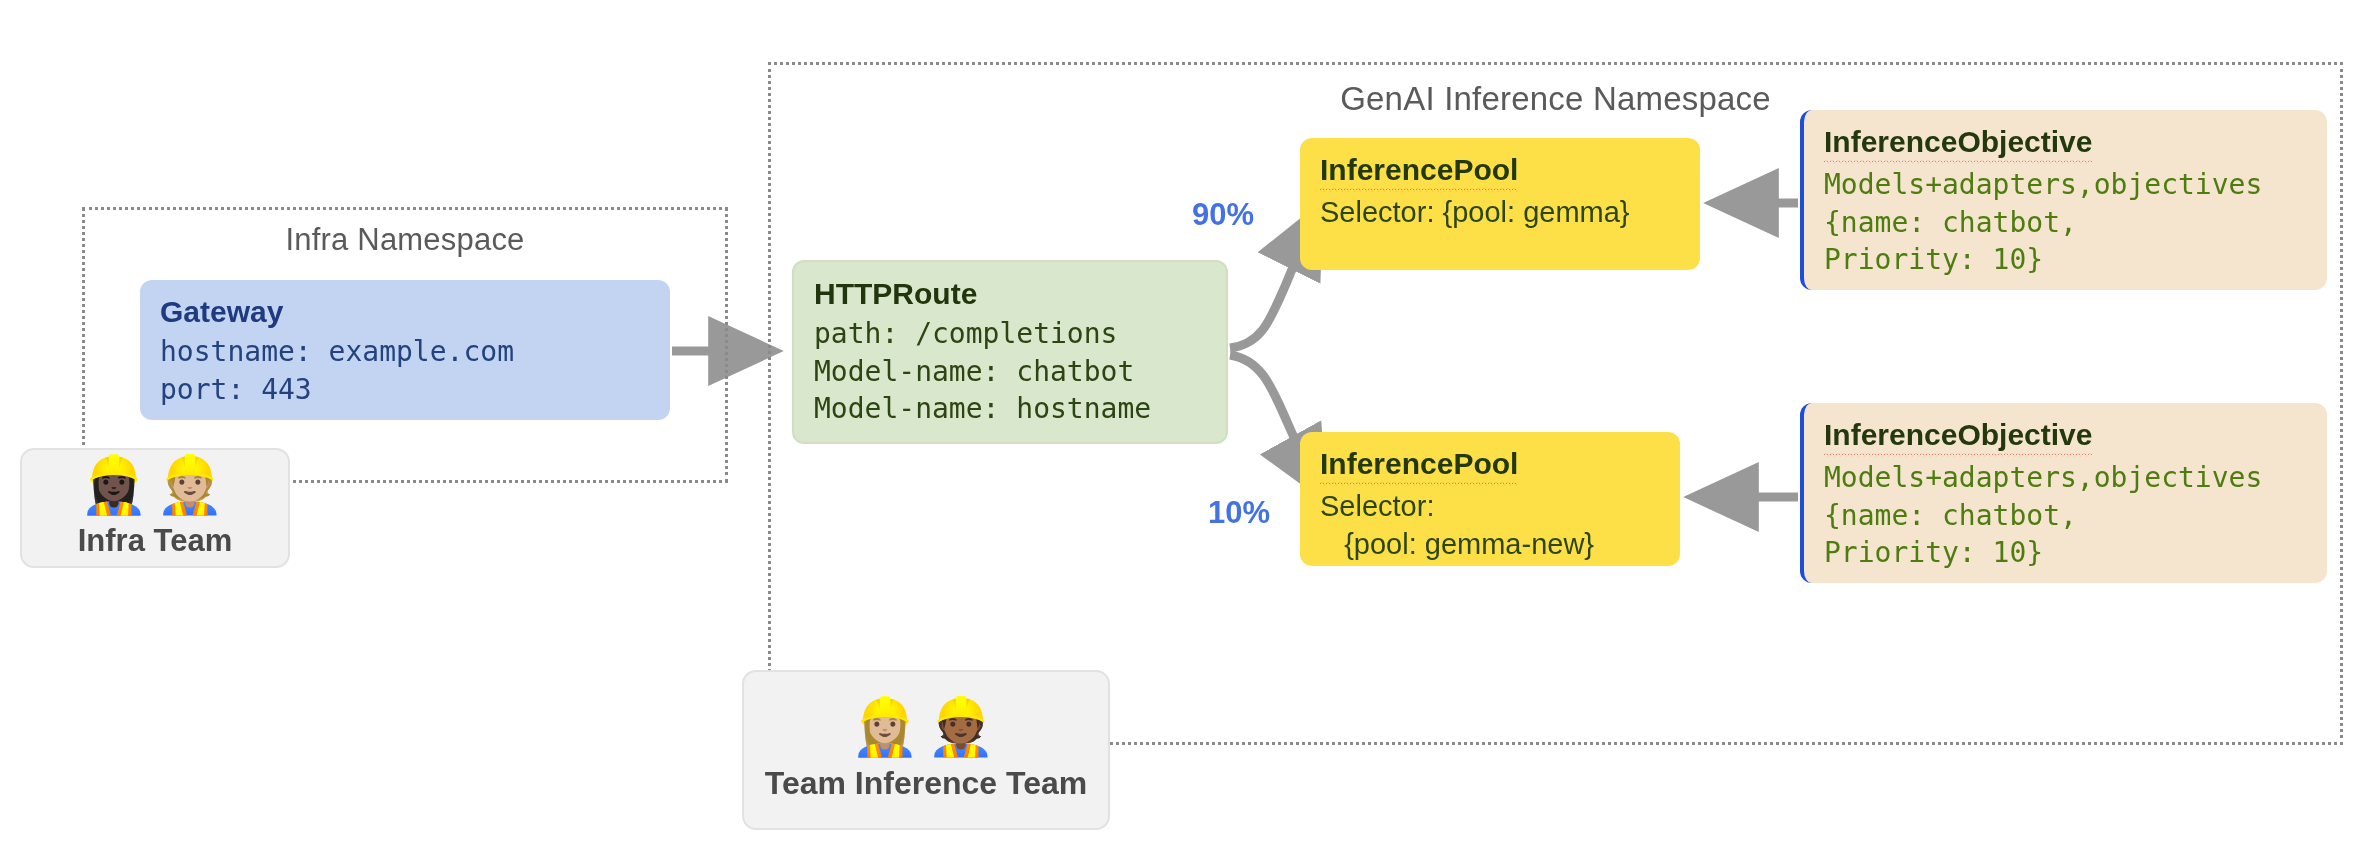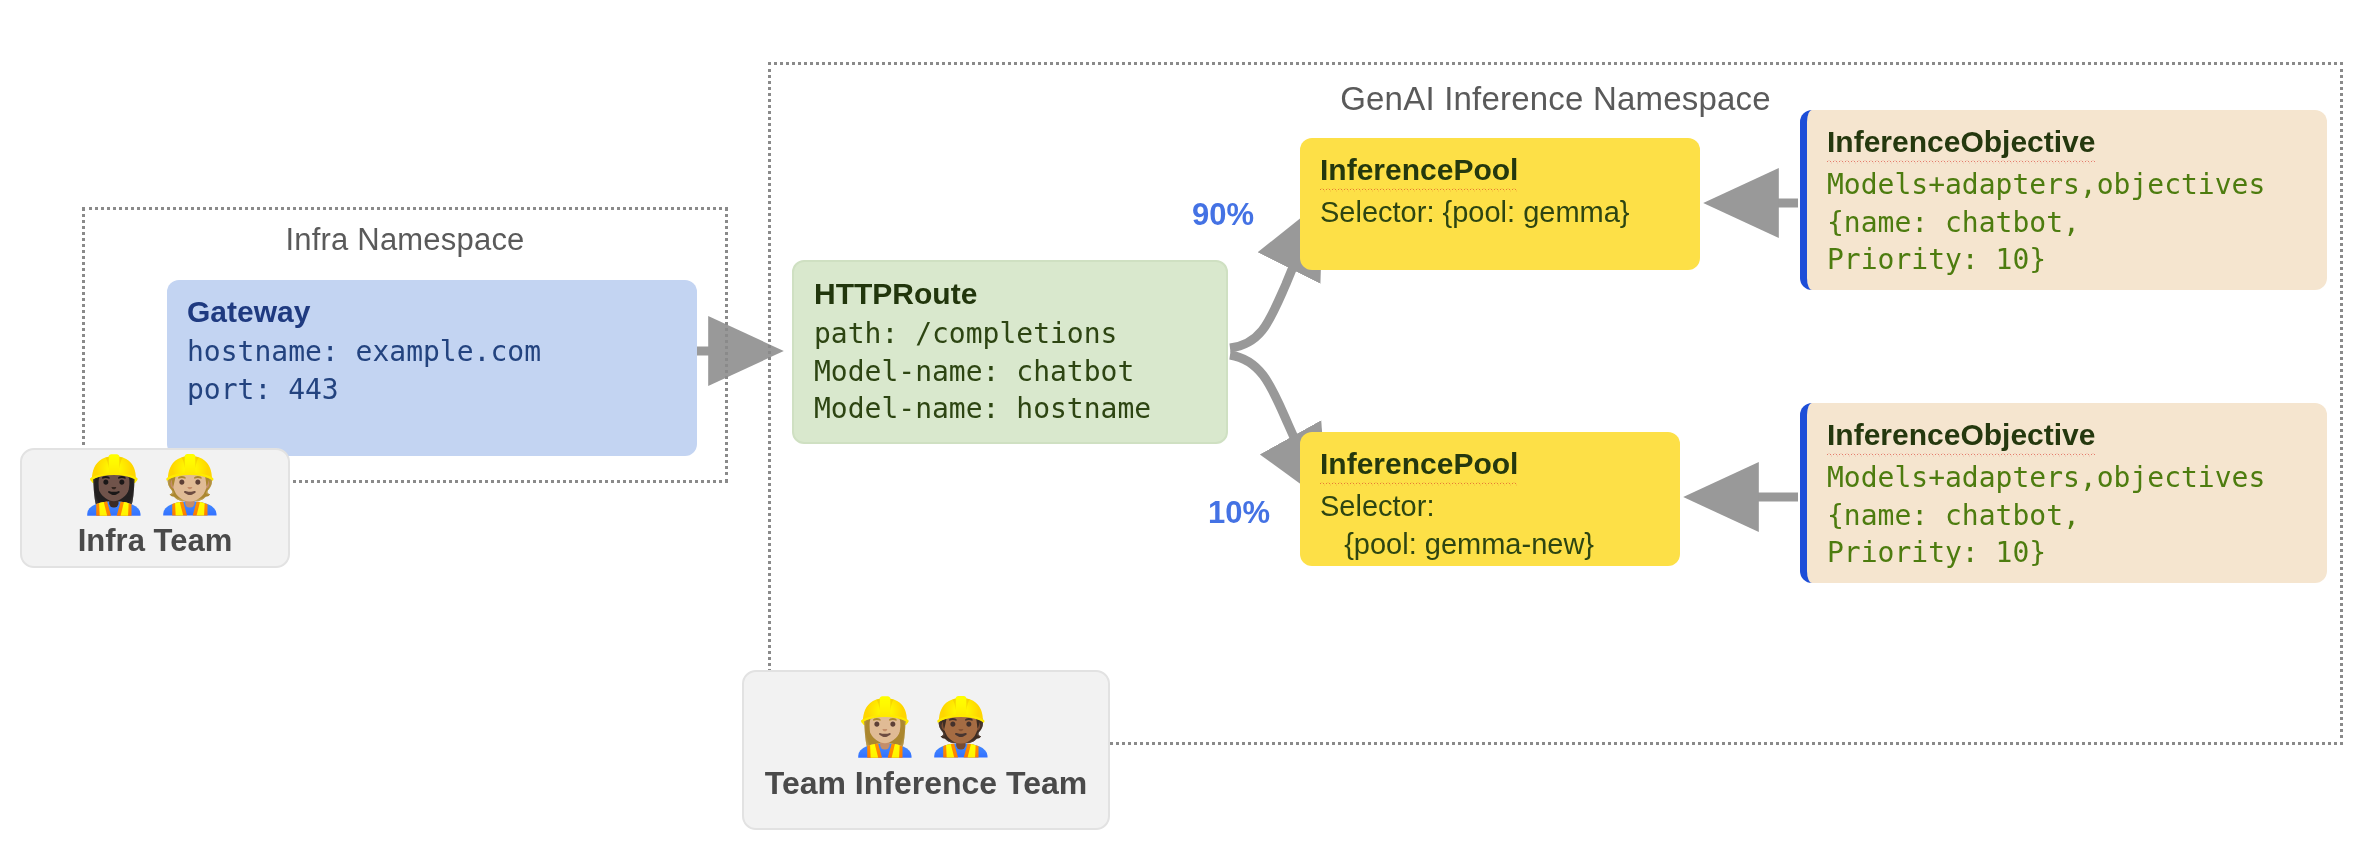--- a/index.html
+++ b/index.html
@@ -24,39 +24,39 @@
   .card .body{font-family:"DejaVu Sans Mono","Liberation Mono",monospace;line-height:1.33;white-space:pre;}
 
   
   .sq{position:relative;display:inline-block;}
   .sq::after{content:"";position:absolute;left:0;right:0;bottom:-5px;height:5px;
     background-image:
       radial-gradient(circle at 2px 4px, rgba(0,0,0,0) 2px, #d93025 2.2px, rgba(0,0,0,0) 2.6px);
     background-size:6px 6px;background-repeat:repeat-x;opacity:.95;}
 
   
-  #gateway{left:140px;top:280px;width:530px;height:176px;background:#c3d4f2;margin-left:27px;}
+  #gateway{left:140px;top:280px;width:530px;height:140px;background:#c3d4f2;}
   #gateway .title{color:#1f3a80;font-size:30px;margin-bottom:4px;}
   #gateway .body{color:#23437f;font-size:28px;}
 
   
   #httproute{left:792px;top:260px;width:436px;height:184px;background:#d9e8cd;
              border:2px solid #cfe0c2;}
   #httproute .title{color:#21360c;font-size:30px;margin-bottom:4px;}
   #httproute .body{color:#2d4512;font-size:28px;}
 
   
   .pool{background:#fde047;}
   .pool .title{color:#24380e;font-size:30px;}
   .pool .sub{color:#2d4512;font-size:29px;line-height:1.28;white-space:pre;margin-top:7px;}
   #pool-1{left:1300px;top:138px;width:400px;height:132px;}
   #pool-2{left:1300px;top:432px;width:380px;height:134px;}
 
   
-  .objective{background:#f5e5cf;border-left:7px solid #1d4ed8;}
+  .objective{background:#f5e5cf;border-left:4px solid #1d4ed8;}
   .objective .title{color:#24380e;font-size:30px;}
   .objective .body{color:#4d7c0f;font-size:28px;margin-top:7px;}
   #obj-1{left:1800px;top:110px;width:527px;height:180px;}
   #obj-2{left:1800px;top:403px;width:527px;height:180px;}
 
   
   .team{position:absolute;box-sizing:border-box;background:#f2f2f2;border:2px solid #e2e2e2;
         border-radius:14px;display:flex;flex-direction:column;align-items:center;
         justify-content:center;}
   .team .emojis{font-size:56px;line-height:1;letter-spacing:6px;

